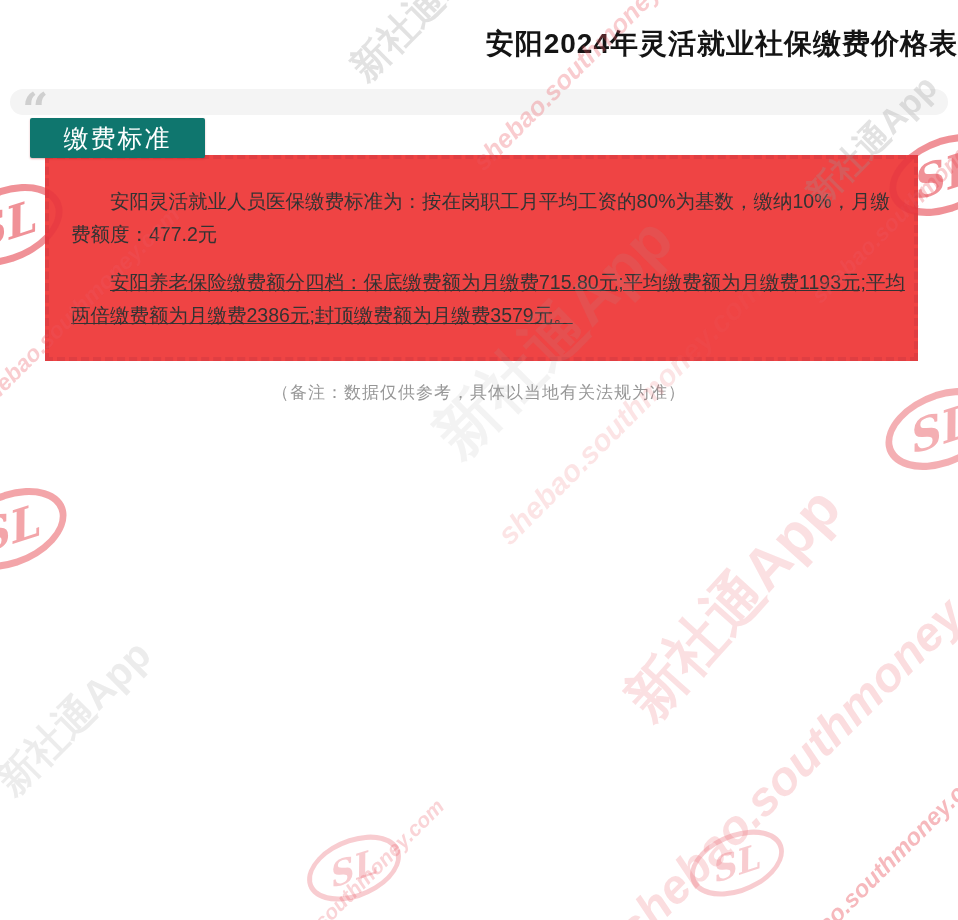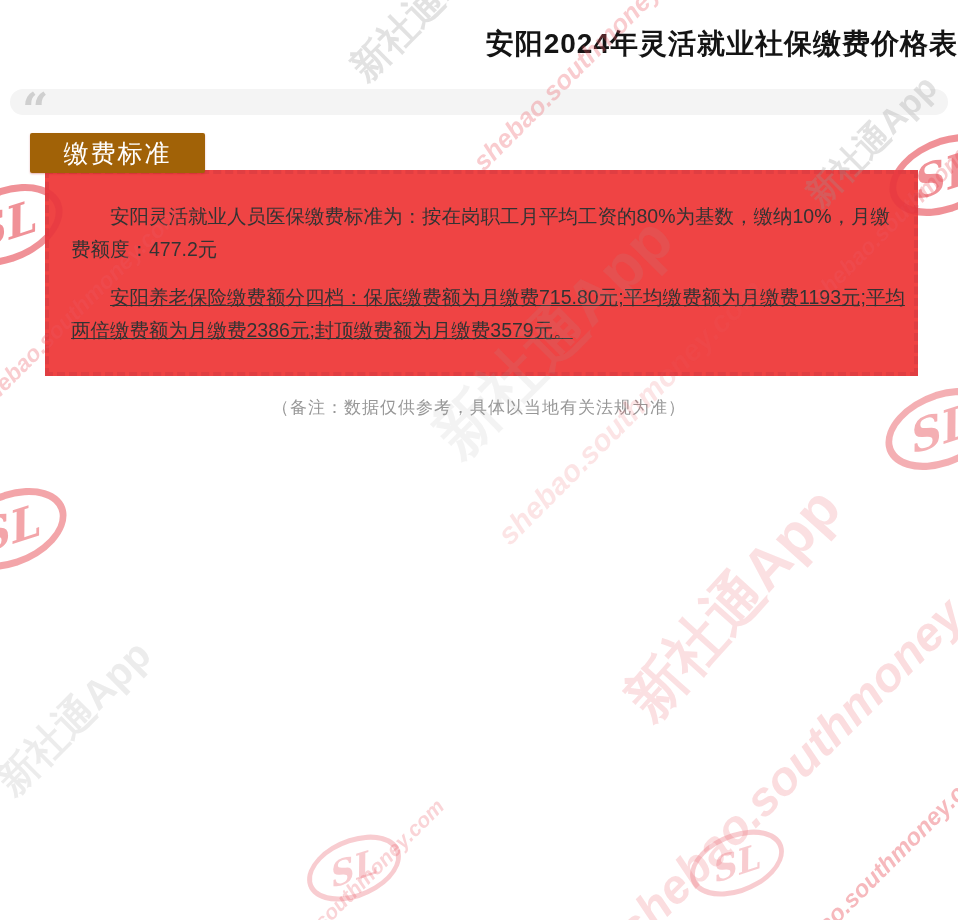--- a/index.html
+++ b/index.html
@@ -44,23 +44,23 @@
   .intro p {
     font-size: 19.5px;
     line-height: 33px;
     color: #262626;
     text-indent: 2em;
   }
 
   
   .sec-header {
     position: relative; z-index: 3;
-    margin: 18px 0 0 30px;
+    margin: 3px 0 0 30px;
     width: 175px; height: 40px;
-    background: #a16207;
+    background: #0f766e;
     border-radius: 2px;
     display: flex; align-items: center; justify-content: center;
     box-shadow: 0 1px 2px rgba(180,30,35,.35);
   }
   .sec-header span {
     color: #ffffff;
     font-size: 25px;
     letter-spacing: 2px;
   }
 

